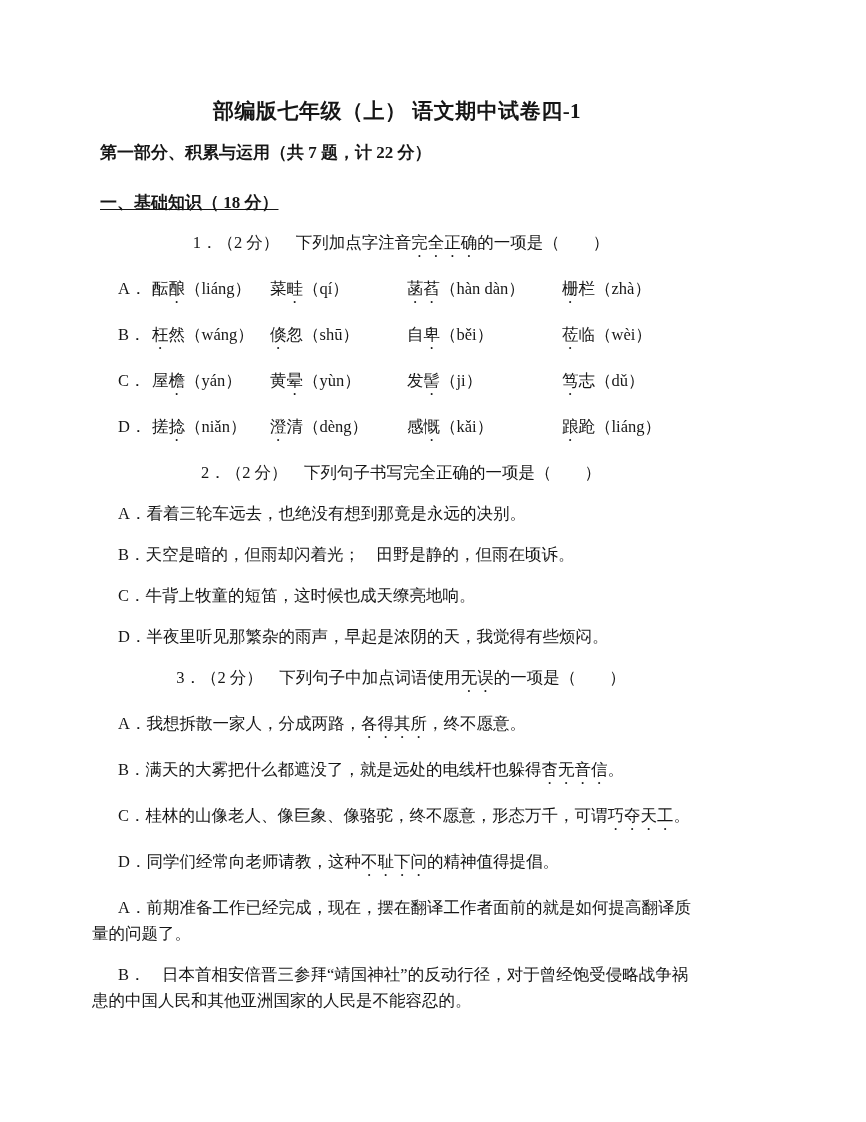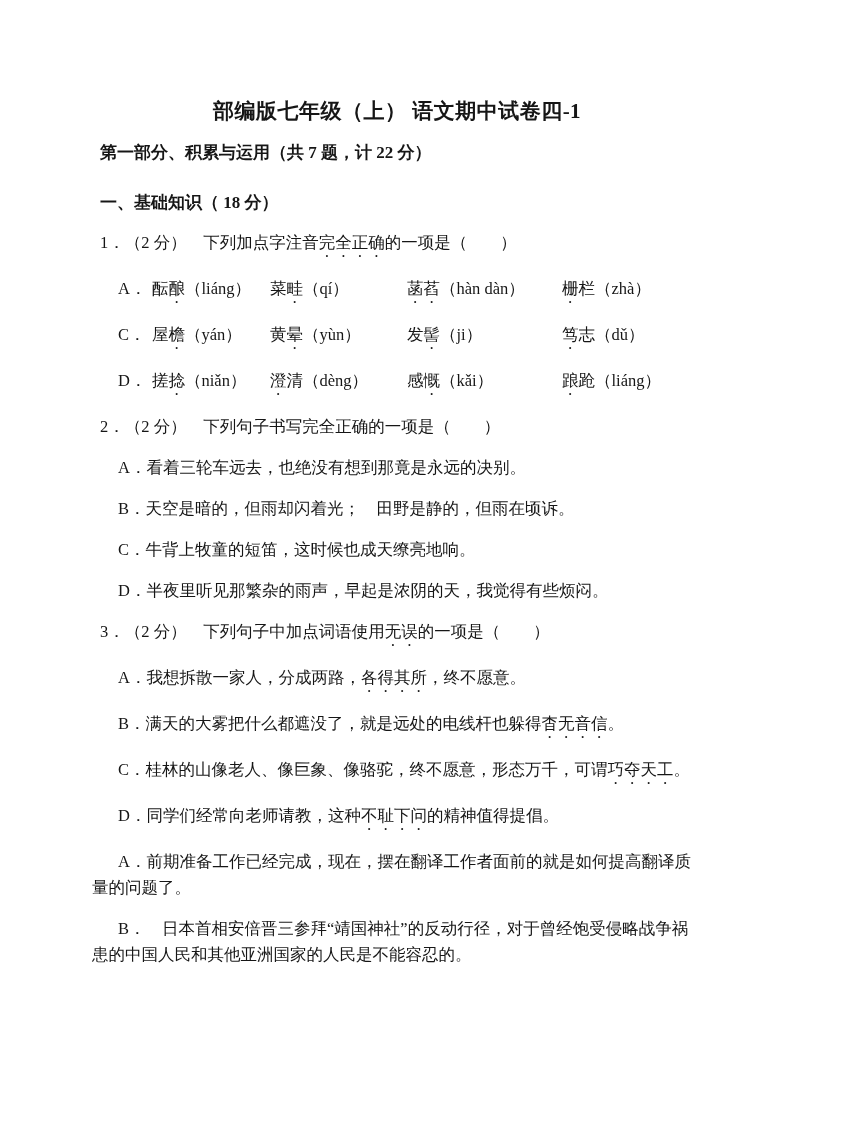--- a/index.html
+++ b/index.html
@@ -9,23 +9,23 @@
     font-family:"Liberation Serif","DejaVu Serif",serif;
     font-size:16.5px;
     overflow:hidden;
   }
   .page{box-sizing:border-box;width:792px;height:1122px;padding:96px 90px 0 92px;background:#fff;}
   h1.title{
     font-size:21px;font-weight:bold;text-align:center;
     margin:0 0 14px 0;line-height:30px;letter-spacing:.5px;
   }
   .part-heading{font-weight:bold;font-size:17px;line-height:26px;margin:14px 0 24px 0;padding-left:8px;}
-  .section-heading{font-weight:bold;font-size:17px;line-height:26px;margin:0 0 14px 0;padding-left:8px;}
+  .section-heading{font-weight:bold;font-size:17px;line-height:26px;margin:0 0 14px 0;padding-left:8px;text-decoration:underline;}
   p{margin:0 0 15px 0;line-height:26px;}
-  .stem{padding-left:8px;}
+  .stem{padding-left:8px;text-align:center;}
   .opt.sent{text-indent:26px;}
   .opt.words{padding-left:26px;}
   .lab{display:inline-block;width:34px;}
   .item{display:inline-block;white-space:nowrap;}
   .item.c1{min-width:118px;}
   .item.c2{min-width:137px;}
   .item.c3{min-width:155px;}
   .em{
     text-emphasis:filled dot #161616;
     -webkit-text-emphasis:filled dot #161616;
@@ -37,20 +37,21 @@
 <body>
 
 <div class="page">
   <h1 class="title">部编版七年级（上） 语文期中试卷四-1</h1>
   <div class="part-heading">第一部分、积累与运用（共 7 题，计 22 分）</div>
   <div class="section-heading">一、基础知识（ 18 分）</div>
   <div>
       <section>
         <p class="stem"><span>1．（2 分）　下列加点字注音</span><span class="em">完全正确</span><span>的一项是（　　）</span></p>
         <p class="opt words"><span class="lab">A．</span><span class="item c1"><span>酝</span><span class="em">酿</span><span>（liáng）</span></span><span class="item c2"><span>菜</span><span class="em">畦</span><span>（qí）</span></span><span class="item c3"><span class="em">菡萏</span><span>（hàn dàn）</span></span><span class="item c4"><span class="em">栅</span><span>栏（zhà）</span></span></p>
+        <p class="opt words"><span class="lab">B．</span><span class="item c1"><span class="em">枉</span><span>然（wáng）</span></span><span class="item c2"><span class="em">倏</span><span>忽（shū）</span></span><span class="item c3"><span>自</span><span class="em">卑</span><span>（běi）</span></span><span class="item c4"><span class="em">莅</span><span>临（wèi）</span></span></p>
         <p class="opt words"><span class="lab">C．</span><span class="item c1"><span>屋</span><span class="em">檐</span><span>（yán）</span></span><span class="item c2"><span>黄</span><span class="em">晕</span><span>（yùn）</span></span><span class="item c3"><span>发</span><span class="em">髻</span><span>（ji）</span></span><span class="item c4"><span class="em">笃</span><span>志（dǔ）</span></span></p>
         <p class="opt words"><span class="lab">D．</span><span class="item c1"><span>搓</span><span class="em">捻</span><span>（niǎn）</span></span><span class="item c2"><span class="em">澄</span><span>清（dèng）</span></span><span class="item c3"><span>感</span><span class="em">慨</span><span>（kǎi）</span></span><span class="item c4"><span class="em">踉</span><span>跄（liáng）</span></span></p>
       </section>
       <section>
         <p class="stem"><span>2．（2 分）　下列句子书写完全正确的一项是（　　）</span></p>
         <p class="opt sent"><span>A．看着三轮车远去，也绝没有想到那竟是永远的决别。</span></p>
         <p class="opt sent"><span>B．天空是暗的，但雨却闪着光；　田野是静的，但雨在顷诉。</span></p>
         <p class="opt sent"><span>C．牛背上牧童的短笛，这时候也成天缭亮地响。</span></p>
         <p class="opt sent"><span>D．半夜里听见那繁杂的雨声，早起是浓阴的天，我觉得有些烦闷。</span></p>
       </section>

